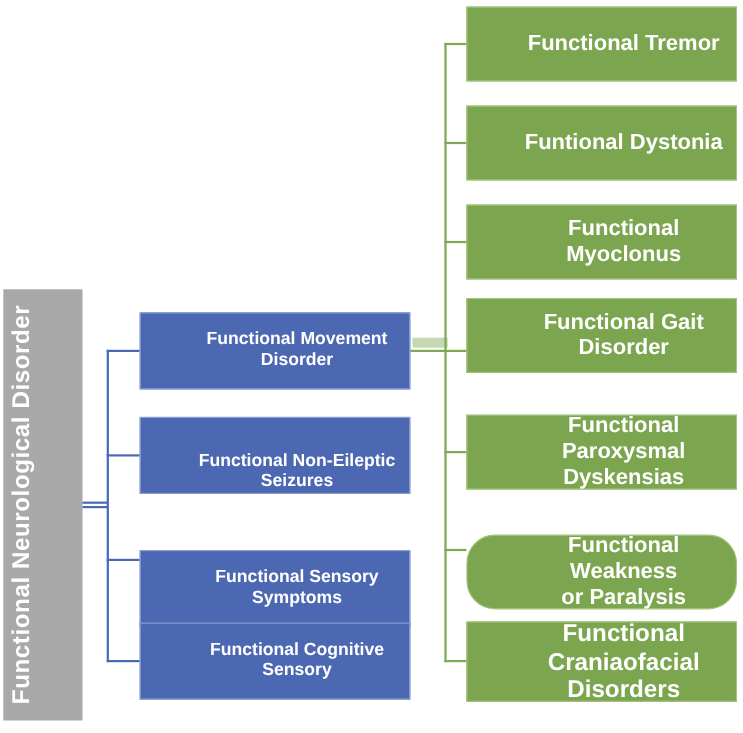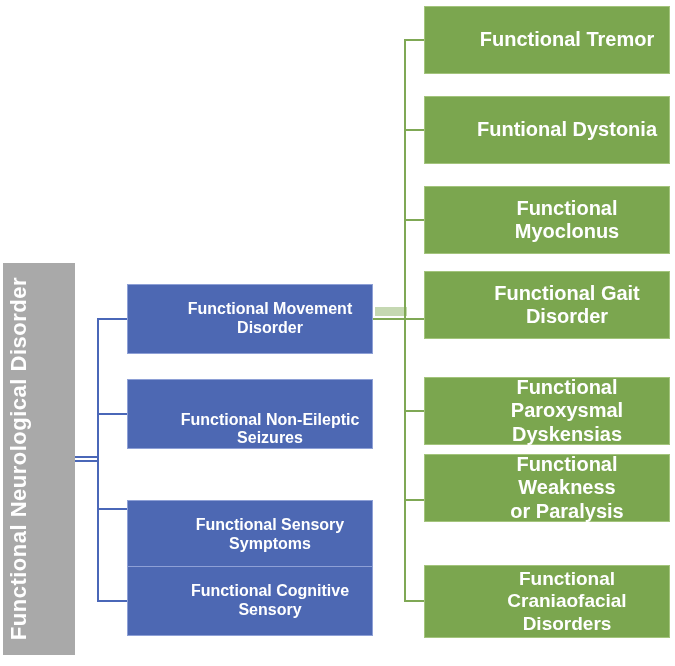--- a/index.html
+++ b/index.html
@@ -55,21 +55,21 @@
   }
   .green-node {
     left: 424px;
     width: 246px;
     height: 68px;
     background: #7ba64f;
     border: 1px solid #a3c47c;
     font-size: 20px;
   }
   .green-node.small-text {
-    font-size: 19px;
+    font-size: 22px;
   }
   .line {
     position: absolute;
   }
   .blue-line { background: #4a67b8; }
   .green-line { background: #7fa855; }
   .green-band { background: rgba(127, 168, 85, 0.45); }
 </style>
 </head>
 <body>
@@ -125,21 +125,21 @@
     <span class="label">Functional Myoclonus</span>
   </div>
   <div class="node green-node" style="top:271px;justify-content:flex-end;">
     <span class="label">Functional Gait
 Disorder</span>
   </div>
   <div class="node green-node" style="top:377px;">
     <span class="label">Functional Paroxysmal
 Dyskensias</span>
   </div>
-  <div class="node green-node" style="top:454px;">
+  <div class="node green-node" style="top:486px;border-radius:26px;">
     <span class="label">Functional Weakness
 or Paralysis</span>
   </div>
   <div class="node green-node small-text" style="top:565px; height:73px;">
     <span class="label">Functional
 Craniaofacial Disorders</span>
   </div>
 
 </div>
 

